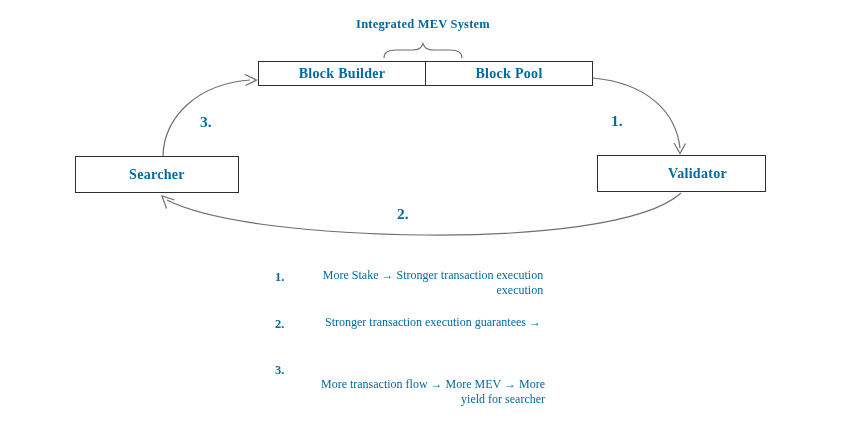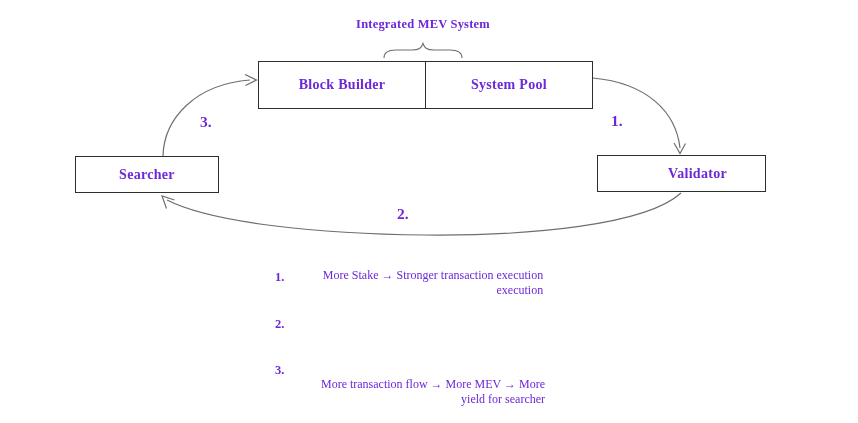--- a/index.html
+++ b/index.html
@@ -1,21 +1,21 @@
 <!DOCTYPE html>
 <html><head>
 <meta charset="utf-8">
 <style>
   html,body { margin:0; padding:0; background:#ffffff; }
   #canvas {
     position:relative;
     width:858px; height:423px;
     background:#ffffff;
     font-family:"Liberation Serif", serif;
-    color:#6d28d9;
+    color:#0369a1;
     overflow:hidden;
   }
   #arrow-layer { position:absolute; left:0; top:0; width:858px; height:423px; }
   .node {
     position:absolute;
     border:1.6px solid #2e2e2e;
     background:#ffffff;
     display:flex; align-items:center; justify-content:center;
     font-weight:bold; font-size:14px; letter-spacing:0.3px;
     box-sizing:border-box;
@@ -65,46 +65,47 @@
 
     <path d="M 593,78 C 647,83 676,112 680,148" fill="none" stroke="#6e6e6e" stroke-width="1.2"></path>
     <path d="M 674,143 L 680,153.5 L 685.5,143.5" fill="none" stroke="#6e6e6e" stroke-width="1.2"></path>
 
     <path d="M 681,193 C 646,225 530,236 425,235 C 320,234 212,223 167,200" fill="none" stroke="#6e6e6e" stroke-width="1.2"></path>
     <path d="M 166.5,208.5 L 162,196 L 174.5,200" fill="none" stroke="#6e6e6e" stroke-width="1.2"></path>
   </svg>
 
   <div class="diagram-title">Integrated MEV System</div>
 
-  <div class="node split-node" style="left:258px; top:61px; width:335px; height:48px;">
+  <div class="node split-node" style="left:258px; top:61px; width:335px; height:25px;">
     <div class="split-cell left">Block Builder</div>
-    <div class="split-cell">System Pool</div>
+    <div class="split-cell">Block Pool</div>
   </div>
 
-  <div class="node" style="left:75px; top:156px; width:144px; height:37px;">Searcher</div>
+  <div class="node" style="left:75px; top:156px; width:164px; height:37px;">Searcher</div>
 
   <div class="node" style="left:597px; top:155px; width:169px; height:37px;padding-left:32px;">Validator</div>
 
   <div class="arrow-label" style="left:611px; top:112px;">1.</div>
   <div class="arrow-label" style="left:397px; top:205px;">2.</div>
   <div class="arrow-label" style="left:200px; top:113px;">3.</div>
 
   <div>
 
     <div class="legend-row">
       <div class="legend-num" style="top:270px;">1.</div>
       <div class="legend-text" style="top:268px;">
         <div class="legend-line">More Stake → Stronger transaction execution</div>
         <div class="legend-line">execution</div>
       </div>
     </div>
 
     <div class="legend-row">
       <div class="legend-num" style="top:317px;">2.</div>
       <div class="legend-text" style="top:315px;">
+        <div class="legend-line">Stronger transaction execution guarantees →</div>
       </div>
     </div>
 
     <div class="legend-row">
       <div class="legend-num" style="top:363px;">3.</div>
       <div class="legend-text" style="top:377px;">
         <div class="legend-line">More transaction flow → More MEV → More</div>
         <div class="legend-line">yield for searcher</div>
       </div>
     </div>

